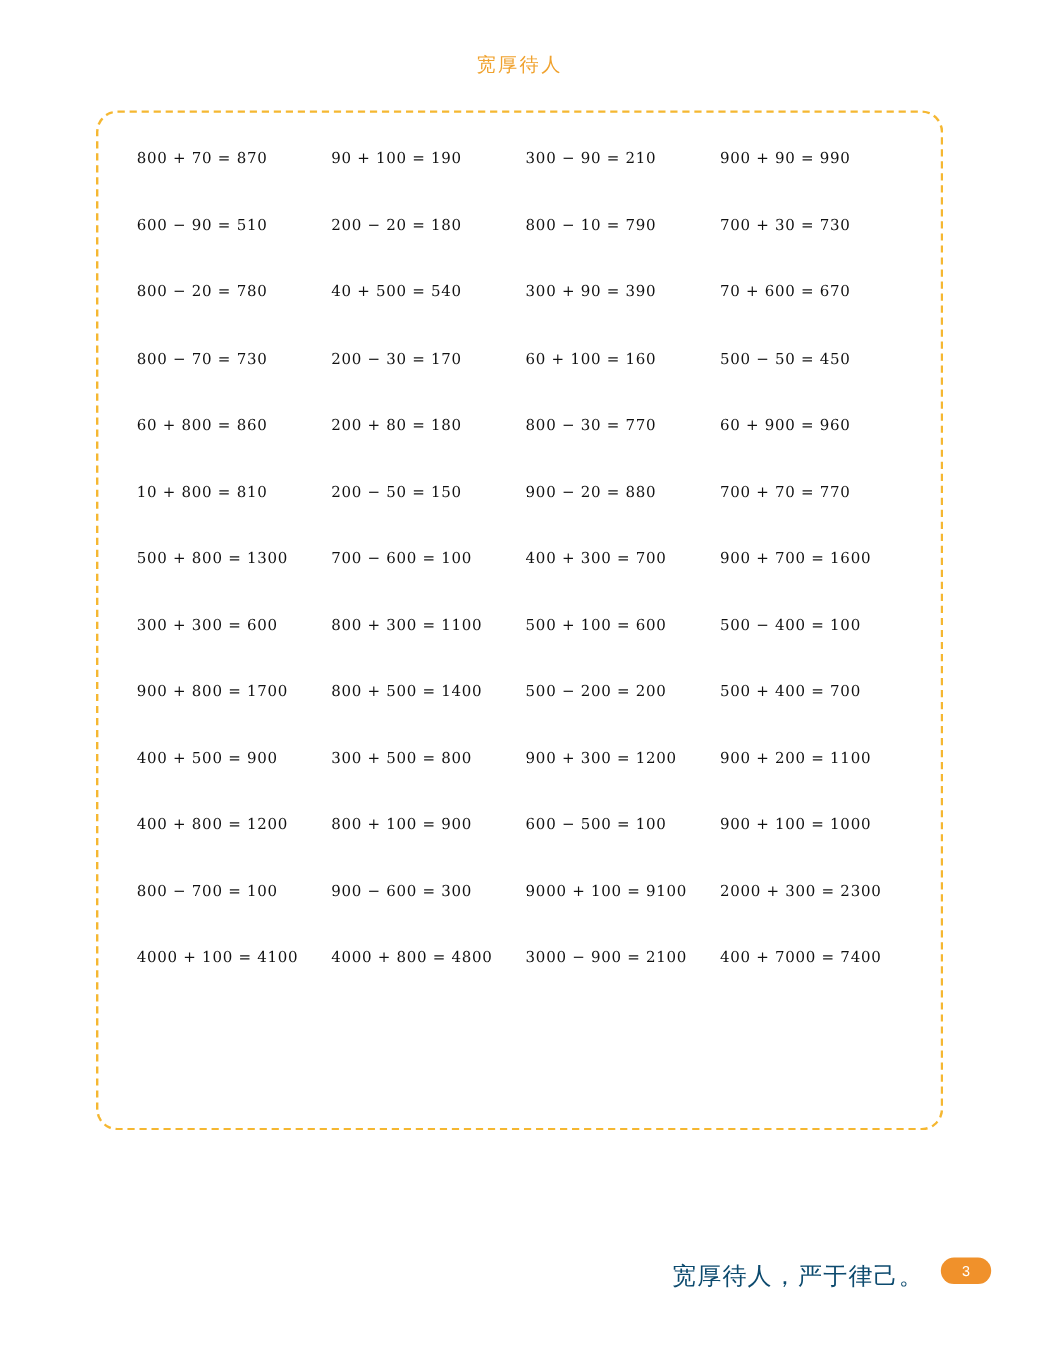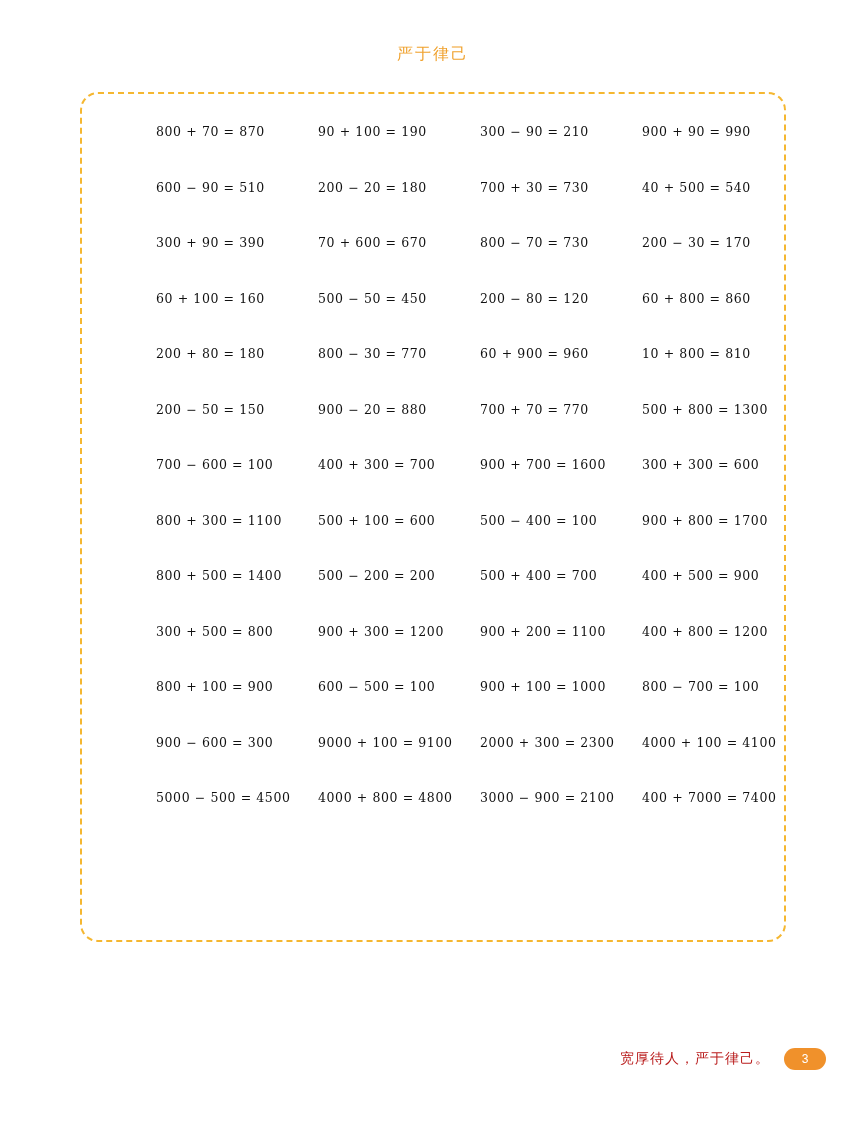--- a/index.html
+++ b/index.html
@@ -42,21 +42,20 @@
     box-sizing: border-box;
   }
   .grid {
     position: absolute;
     left: 32px;
     top: 10px;
     width: 648px;
     display: grid;
     grid-template-columns: repeat(4, 1fr);
     row-gap: 0px;
-    margin-left: 42px;
   }
   .cell {
     height: 55.5px;
     line-height: 55.5px;
     font-family: "DejaVu Serif", serif;
     font-size: 12.5px;
     color: #111111;
     white-space: nowrap;
     letter-spacing: 0.6px;
   }
@@ -65,22 +64,22 @@
     left: 0;
     bottom: 48px;
     width: 100%;
     height: 26px;
   }
   .footer-motto {
     position: absolute;
     right: 96px;
     top: 2px;
     font-family: "Liberation Sans", sans-serif;
-    font-size: 14px;
-    color: #b91c1c;
+    font-size: 20px;
+    color: #0c4a6e;
     letter-spacing: 1px;
     text-align: right;
   }
   .page-number {
     position: absolute;
     right: 40px;
     top: 0px;
     width: 42px;
     height: 22px;
     border-radius: 11px;
@@ -90,43 +89,44 @@
     font-size: 12px;
     text-align: center;
     line-height: 22px;
   }
 </style>
 </head>
 <body>
 
 <div class="page">
 
-  <div class="doc-title">严于律己</div>
+  <div class="doc-title">宽厚待人</div>
 
   <div class="answer-box">
     <div class="grid">
       <div class="cell">800 + 70 = 870</div>
       <div class="cell">90 + 100 = 190</div>
       <div class="cell">300 − 90 = 210</div>
 
       <div class="cell">900 + 90 = 990</div>
       <div class="cell">600 − 90 = 510</div>
       <div class="cell">200 − 20 = 180</div>
+      <div class="cell">800 − 10 = 790</div>
 
       <div class="cell">700 + 30 = 730</div>
+      <div class="cell">800 − 20 = 780</div>
       <div class="cell">40 + 500 = 540</div>
       <div class="cell">300 + 90 = 390</div>
 
       <div class="cell">70 + 600 = 670</div>
       <div class="cell">800 − 70 = 730</div>
       <div class="cell">200 − 30 = 170</div>
 
       <div class="cell">60 + 100 = 160</div>
       <div class="cell">500 − 50 = 450</div>
-      <div class="cell">200 − 80 = 120</div>
       <div class="cell">60 + 800 = 860</div>
 
       <div class="cell">200 + 80 = 180</div>
       <div class="cell">800 − 30 = 770</div>
       <div class="cell">60 + 900 = 960</div>
       <div class="cell">10 + 800 = 810</div>
 
       <div class="cell">200 − 50 = 150</div>
       <div class="cell">900 − 20 = 880</div>
       <div class="cell">700 + 70 = 770</div>
@@ -155,21 +155,20 @@
       <div class="cell">800 + 100 = 900</div>
       <div class="cell">600 − 500 = 100</div>
       <div class="cell">900 + 100 = 1000</div>
       <div class="cell">800 − 700 = 100</div>
 
       <div class="cell">900 − 600 = 300</div>
       <div class="cell">9000 + 100 = 9100</div>
       <div class="cell">2000 + 300 = 2300</div>
       <div class="cell">4000 + 100 = 4100</div>
 
-      <div class="cell">5000 − 500 = 4500</div>
       <div class="cell">4000 + 800 = 4800</div>
       <div class="cell">3000 − 900 = 2100</div>
       <div class="cell">400 + 7000 = 7400</div>
     </div>
   </div>
 
   <div class="footer">
     <div class="footer-motto">宽厚待人，严于律己。</div>
     <div class="page-number">3</div>
   </div>

